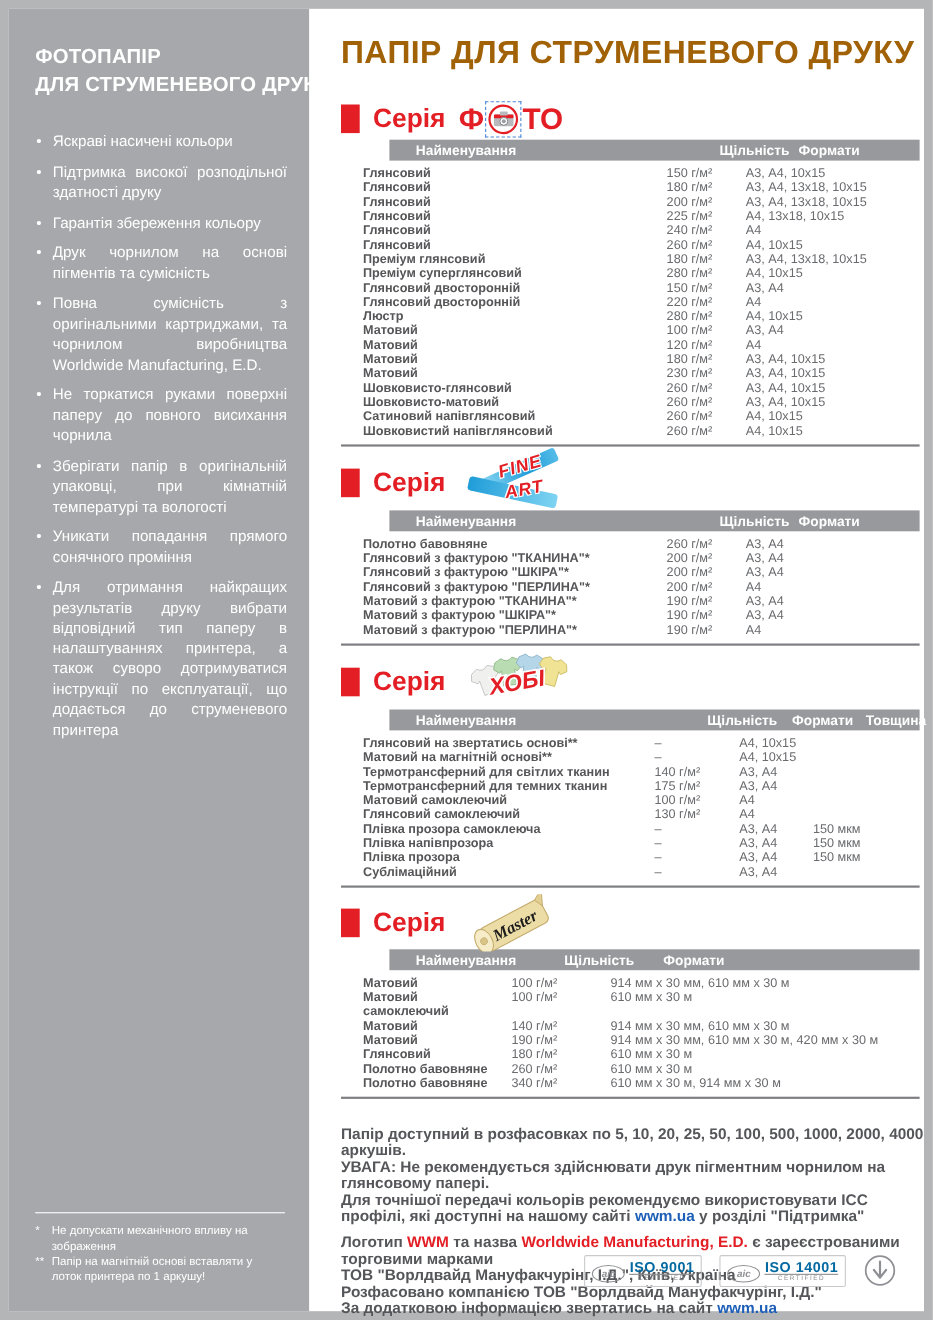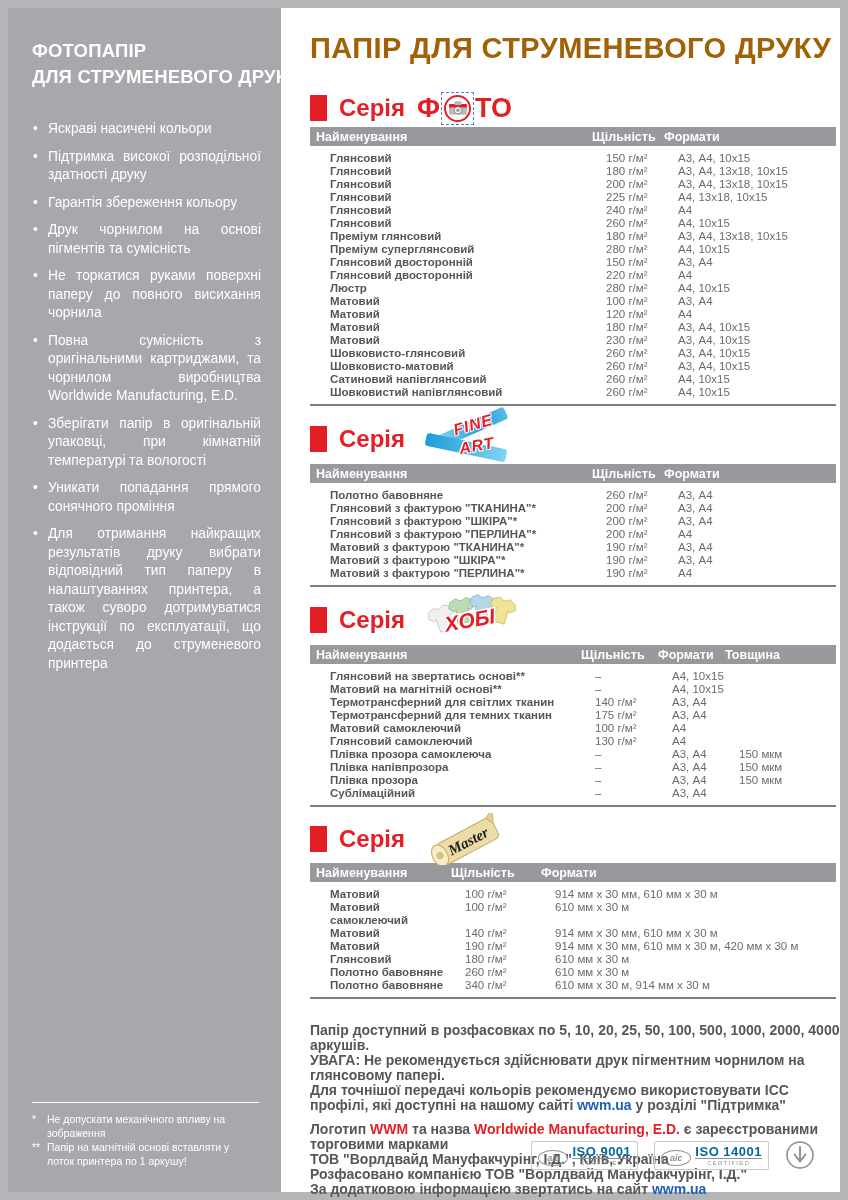--- a/index.html
+++ b/index.html
@@ -78,21 +78,21 @@
   .fa-t1 { left:34px; top:3px; transform:rotate(-16deg); }
   .fa-t2 { left:40px; top:24px; transform:rotate(-10deg); }
   
   .logo-svg { margin-left:12px; flex:none; }
   
   .ptable { width:526px; }
   .thead {
     display:grid; align-items:center;
     background:#98999d; color:#ffffff;
     font-size:12.5px; font-weight:bold;
-    height:19px; padding-left:6px;
+    height:19px; padding-left:24px;margin-left:44px;
   }
   .g3a { grid-template-columns:276px 72px 1fr; }
   .g4  { grid-template-columns:265px 77px 67px 1fr; }
   .g3b { grid-template-columns:135px 90px 1fr; }
   .tbody { padding:6px 0 5px 20px; border-bottom:2px solid #7e7f82; }
   .trow { display:grid; font-size:11.5px; line-height:13px; }
   .trow .name { font-weight:bold; color:#565659; padding-right:6px; }
   .trow .val  { color:#6a6b6e; }
   
   .notes { width:530px; margin-top:24px; color:#55565a; font-size:14px; line-height:15px; font-weight:bold; }
@@ -130,23 +130,23 @@
     <ul class="bullets">
 
         <li>Яскраві насичені кольори</li>
 
         <li>Підтримка високої розподільної здатності друку</li>
 
         <li>Гарантія збереження кольору</li>
 
         <li>Друк чорнилом на основі пігментів та сумісність</li>
 
+        <li>Повна сумісність з оригінальними картриджами, та чорнилом виробництва Worldwide Manufacturing, E.D.</li>
+
         <li>Не торкатися руками поверхні паперу до повного висихання чорнила</li>
-
-        <li>Повна сумісність з оригінальними картриджами, та чорнилом виробництва Worldwide Manufacturing, E.D.</li>
 
         <li>Зберігати папір в оригінальній упаковці, при кімнатній температурі та вологості</li>
 
         <li>Уникати попадання прямого сонячного проміння</li>
 
         <li>Для отримання найкращих результатів друку вибрати відповідний тип паперу в налаштуваннях принтера, а також суворо дотримуватися інструкції по експлуатації, що додається до струменевого принтера</li>
       </ul>
     <div class="side-footnotes">
 
         <div class="fnote">

